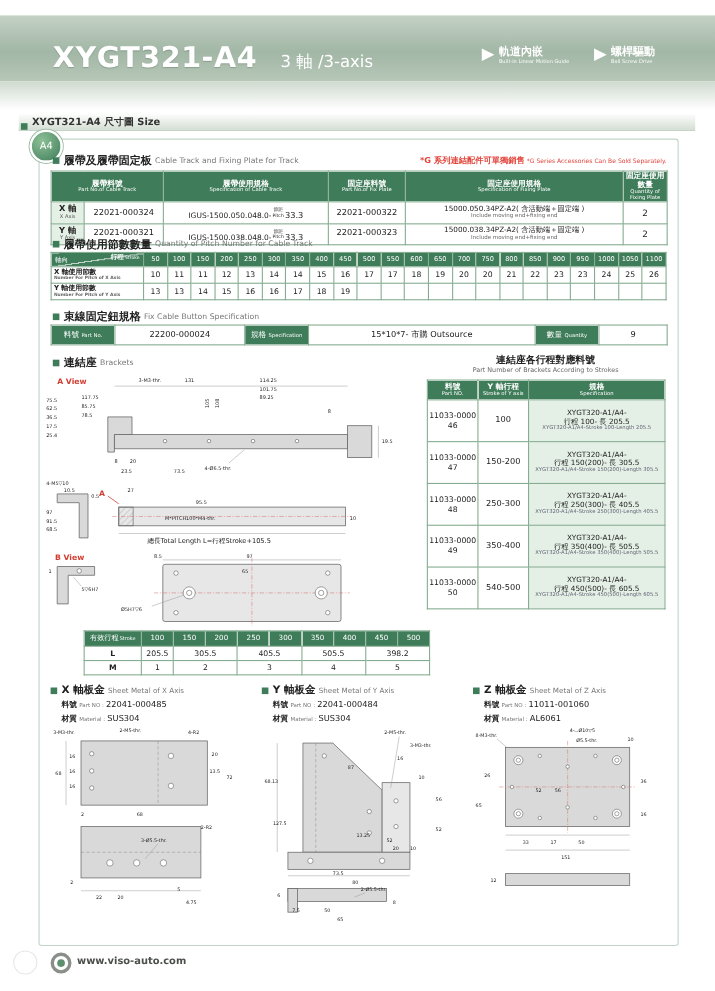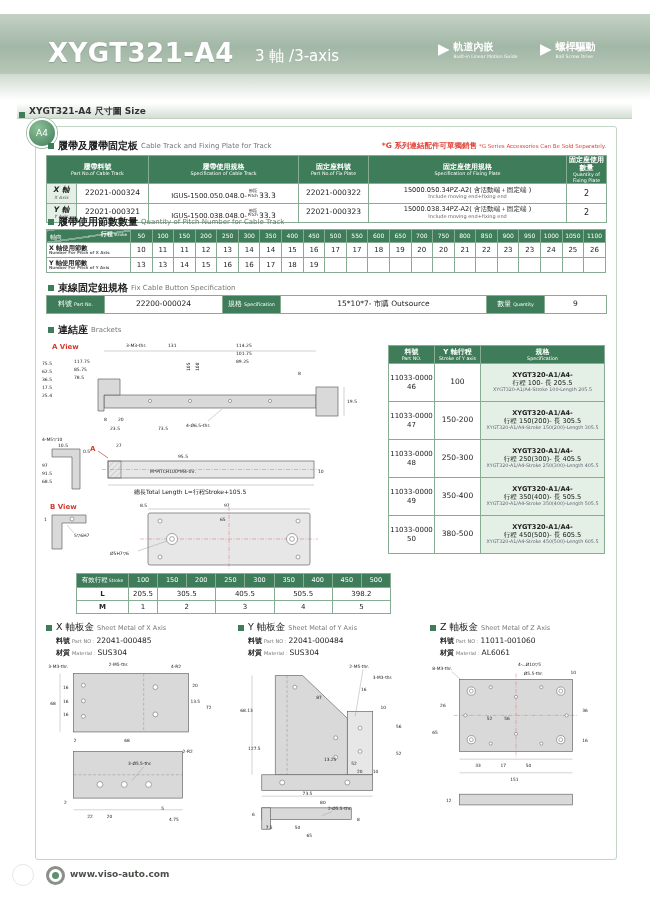--- a/index.html
+++ b/index.html
@@ -42,21 +42,21 @@
 
   
   table{border-collapse:collapse;position:absolute;table-layout:fixed;background:#fff;}
   th,td{border:1px solid #86ad92;padding:0 1px;text-align:center;vertical-align:middle;line-height:1.15;overflow:hidden;}
   .ghead, .ghead th{background:#3f7c5a;color:#fff;font-weight:normal;}
   .hzh{display:block;font-size:7px;font-weight:bold;}
   .hen{display:block;font-size:4.8px;}
 
   .t1{left:10px;top:28px;width:560px;}
   .t1 tr.hr{height:22px;} .t1 tr.dr{height:15px;}
-  .cell-axis{background:#e4efe6;font-style:italic;}
+  .cell-axis{background:#e4efe6;}
   .ax-zh{display:block;font-size:7.5px;font-weight:bold;} .ax-en{display:block;font-size:4.6px;color:#555;}
   .pn{font-size:7.5px;}
   .spec-main{font-size:6.8px;}
   .pitch-stack{display:inline-flex;flex-direction:column;font-size:4.2px;line-height:1.05;vertical-align:middle;margin:0 1px;}
   .pitch-stack i{font-style:normal;}
   .pitch-val{font-size:7.5px;}
   .ps1{display:block;font-size:6.6px;} .ps2{display:block;font-size:5px;color:#666;}
   .qty{font-size:8px;}
 
   .t2{left:10px;top:102px;width:560px;}
@@ -85,21 +85,21 @@
   .bpt-title{position:absolute;left:352px;top:194px;width:216px;text-align:center;}
   .bpt-title .zh{font-size:9px;font-weight:bold;}
   .bpt-title .en{font-size:5.8px;color:#666;}
 
   .t4{left:352px;top:218px;width:216px;}
   .t4 tr.hr{height:18px;}
   .t4 tbody td{height:37px;}
   .t4 .pncell{font-size:7px;word-break:break-all;line-height:1.2;}
   .t4 .stcell{font-size:7.5px;}
   .t4 .spcell{background:#e4efe6;}
-  .sp1{display:block;font-size:6.6px;font-weight:bold;}
+  .sp1{display:block;font-size:6.6px;font-weight:normal;}
   .sp2{display:block;font-size:6.6px;}
   .sp3{display:block;font-size:4.8px;color:#667;}
 
   .t5{left:40px;top:446px;width:315px;}
   .t5 tr{height:13px;} .t5 tr.hr{height:14px;}
   .t5 .lab{font-size:6.5px;} .t5 .lab i{font-style:normal;font-size:4.5px;margin-left:1px;}
   .t5 .sv{font-size:6.5px;}
   .t5 .rowl{font-size:7px;background:#fff;color:#222;font-weight:bold;}
   .t5 td{font-size:7px;}
 
@@ -114,21 +114,21 @@
   svg .dim{stroke:#999;stroke-width:.45;fill:none;}
   svg .cl{stroke:#d66a6a;stroke-width:.45;stroke-dasharray:4 1.5 1 1.5;fill:none;}
   svg .fold{stroke:#888;stroke-width:.45;stroke-dasharray:3 2;fill:none;}
   svg .hole{fill:#fff;stroke:#555;stroke-width:.5;}
   svg .redln{stroke:#d23b30;stroke-width:.7;fill:none;}
 
   
   .panel{position:absolute;top:494px;width:178px;height:230px;}
   .p0{left:8px;} .p1{left:200px;} .p2{left:392px;}
   .ptitle{display:flex;align-items:center;}
-  .ptitle .zh{font-size:9.5px;font-weight:normal;margin-right:3px;}
+  .ptitle .zh{font-size:9.5px;font-weight:bold;margin-right:3px;}
   .ptitle .en{font-size:6.5px;color:#777;}
   .pline{font-size:7px;margin:2px 0 0 12px;color:#222;}
   .pline .lz{font-weight:bold;} .pline .le{font-size:5px;color:#777;margin:0 2px;}
   .pline .val{font-size:7.5px;}
 
   
   .footer{position:absolute;left:0;top:860px;width:650px;height:30px;}
   .ghost-circle{position:absolute;left:12px;top:4px;width:20px;height:20px;border-radius:50%;
                 border:1px solid #d8ddd8;opacity:.7;}
   .logo{position:absolute;left:46px;top:6px;width:13px;height:13px;border-radius:50%;
@@ -464,20 +464,24 @@
       <circle class="hole" cx="120" cy="220" r="2"></circle>
         <circle class="hole" cx="258" cy="220" r="2"></circle>
       <line class="dim" x1="108" y1="172" x2="270" y2="172"></line>
       <text x="184" y="170" class="t45">97</text>
       <text x="100" y="170" class="t45">8.5</text>
       <text x="180" y="184" class="t45">65</text>
       <line class="dim" x1="98" y1="214" x2="127" y2="204"></line>
       <text x="70" y="218" class="t45">Ø5H7▽6</text>
     </svg>
 
+    <div class="bpt-title">
+      <div class="zh">連結座各行程對應料號</div>
+      <div class="en">Part Number of Brackets According to Strokes</div>
+    </div>
     <table class="t4">
       <colgroup>
           <col style="width:46px">
           <col style="width:46px">
           <col style="width:124px">
         </colgroup>
       <thead>
         <tr class="ghead hr">
           <th>
               <span class="hzh">料號</span>
@@ -530,21 +534,21 @@
             <td class="stcell">350-400</td>
             <td class="spcell">
               <span class="sp1">XYGT320-A1/A4-</span>
               <span class="sp2">行程 350(400)- 長 505.5</span>
               <span class="sp3">XYGT320-A1/A4-Stroke 350(400)-Length 505.5</span>
             </td>
           </tr>
 
           <tr>
             <td class="pncell">11033-000050</td>
-            <td class="stcell">380-500</td>
+            <td class="stcell">540-500</td>
             <td class="spcell">
               <span class="sp1">XYGT320-A1/A4-</span>
               <span class="sp2">行程 450(500)- 長 605.5</span>
               <span class="sp3">XYGT320-A1/A4-Stroke 450(500)-Length 605.5</span>
             </td>
           </tr>
         </tbody>
     </table>
 
     <table class="t5">

